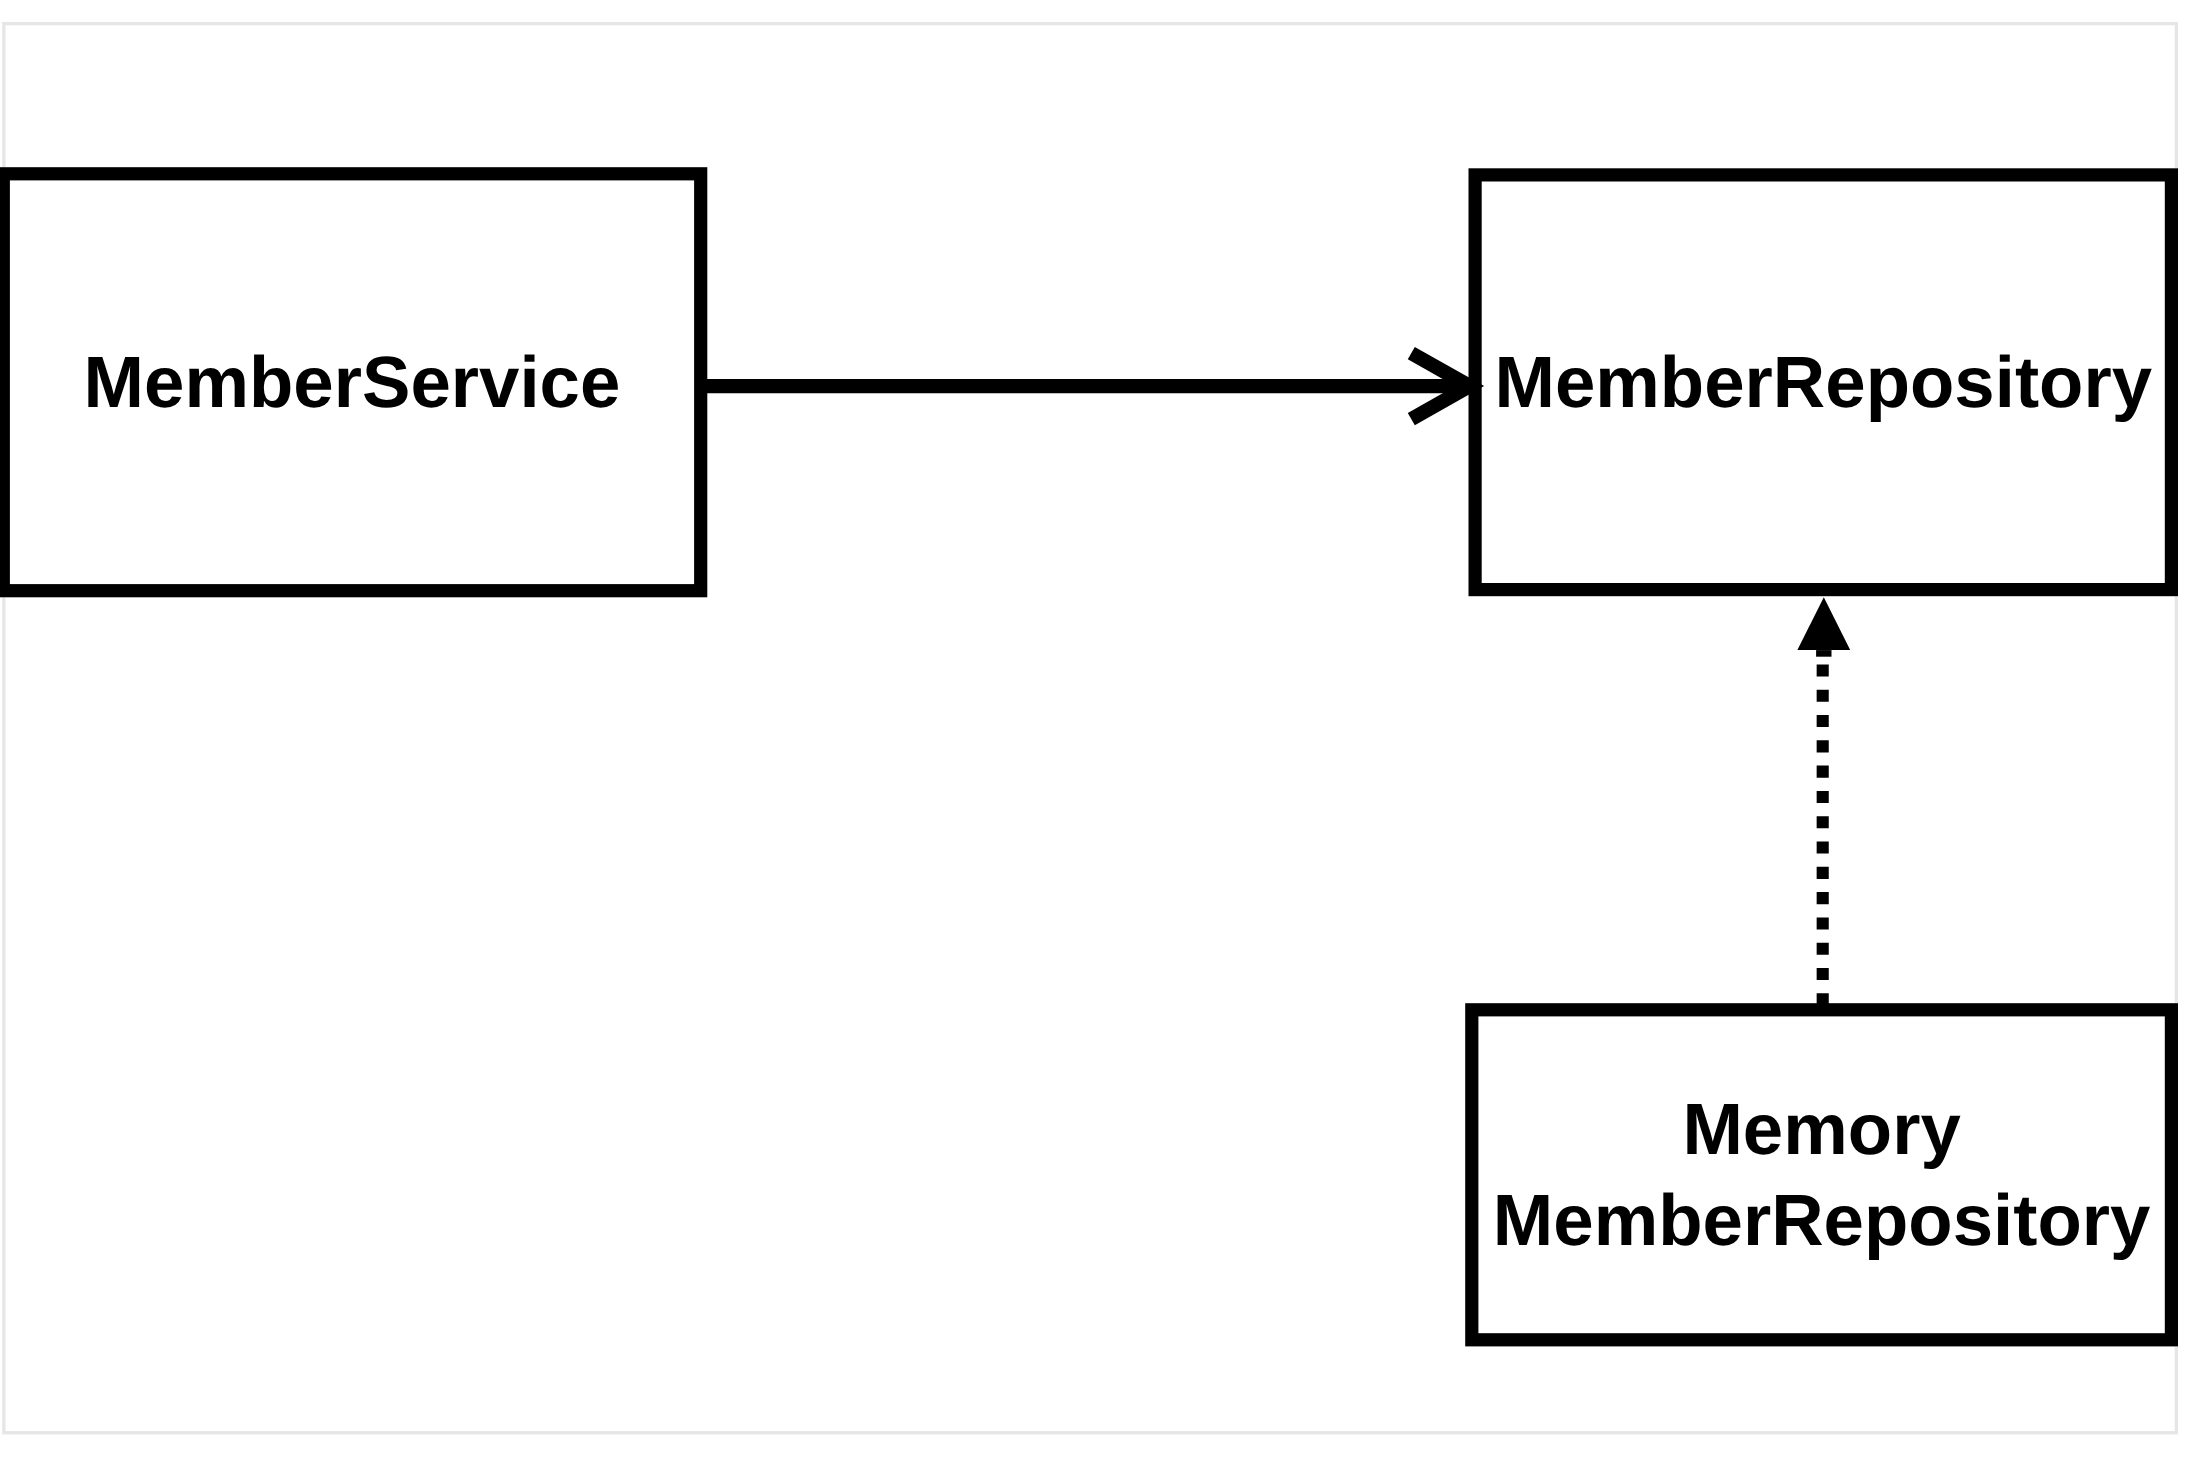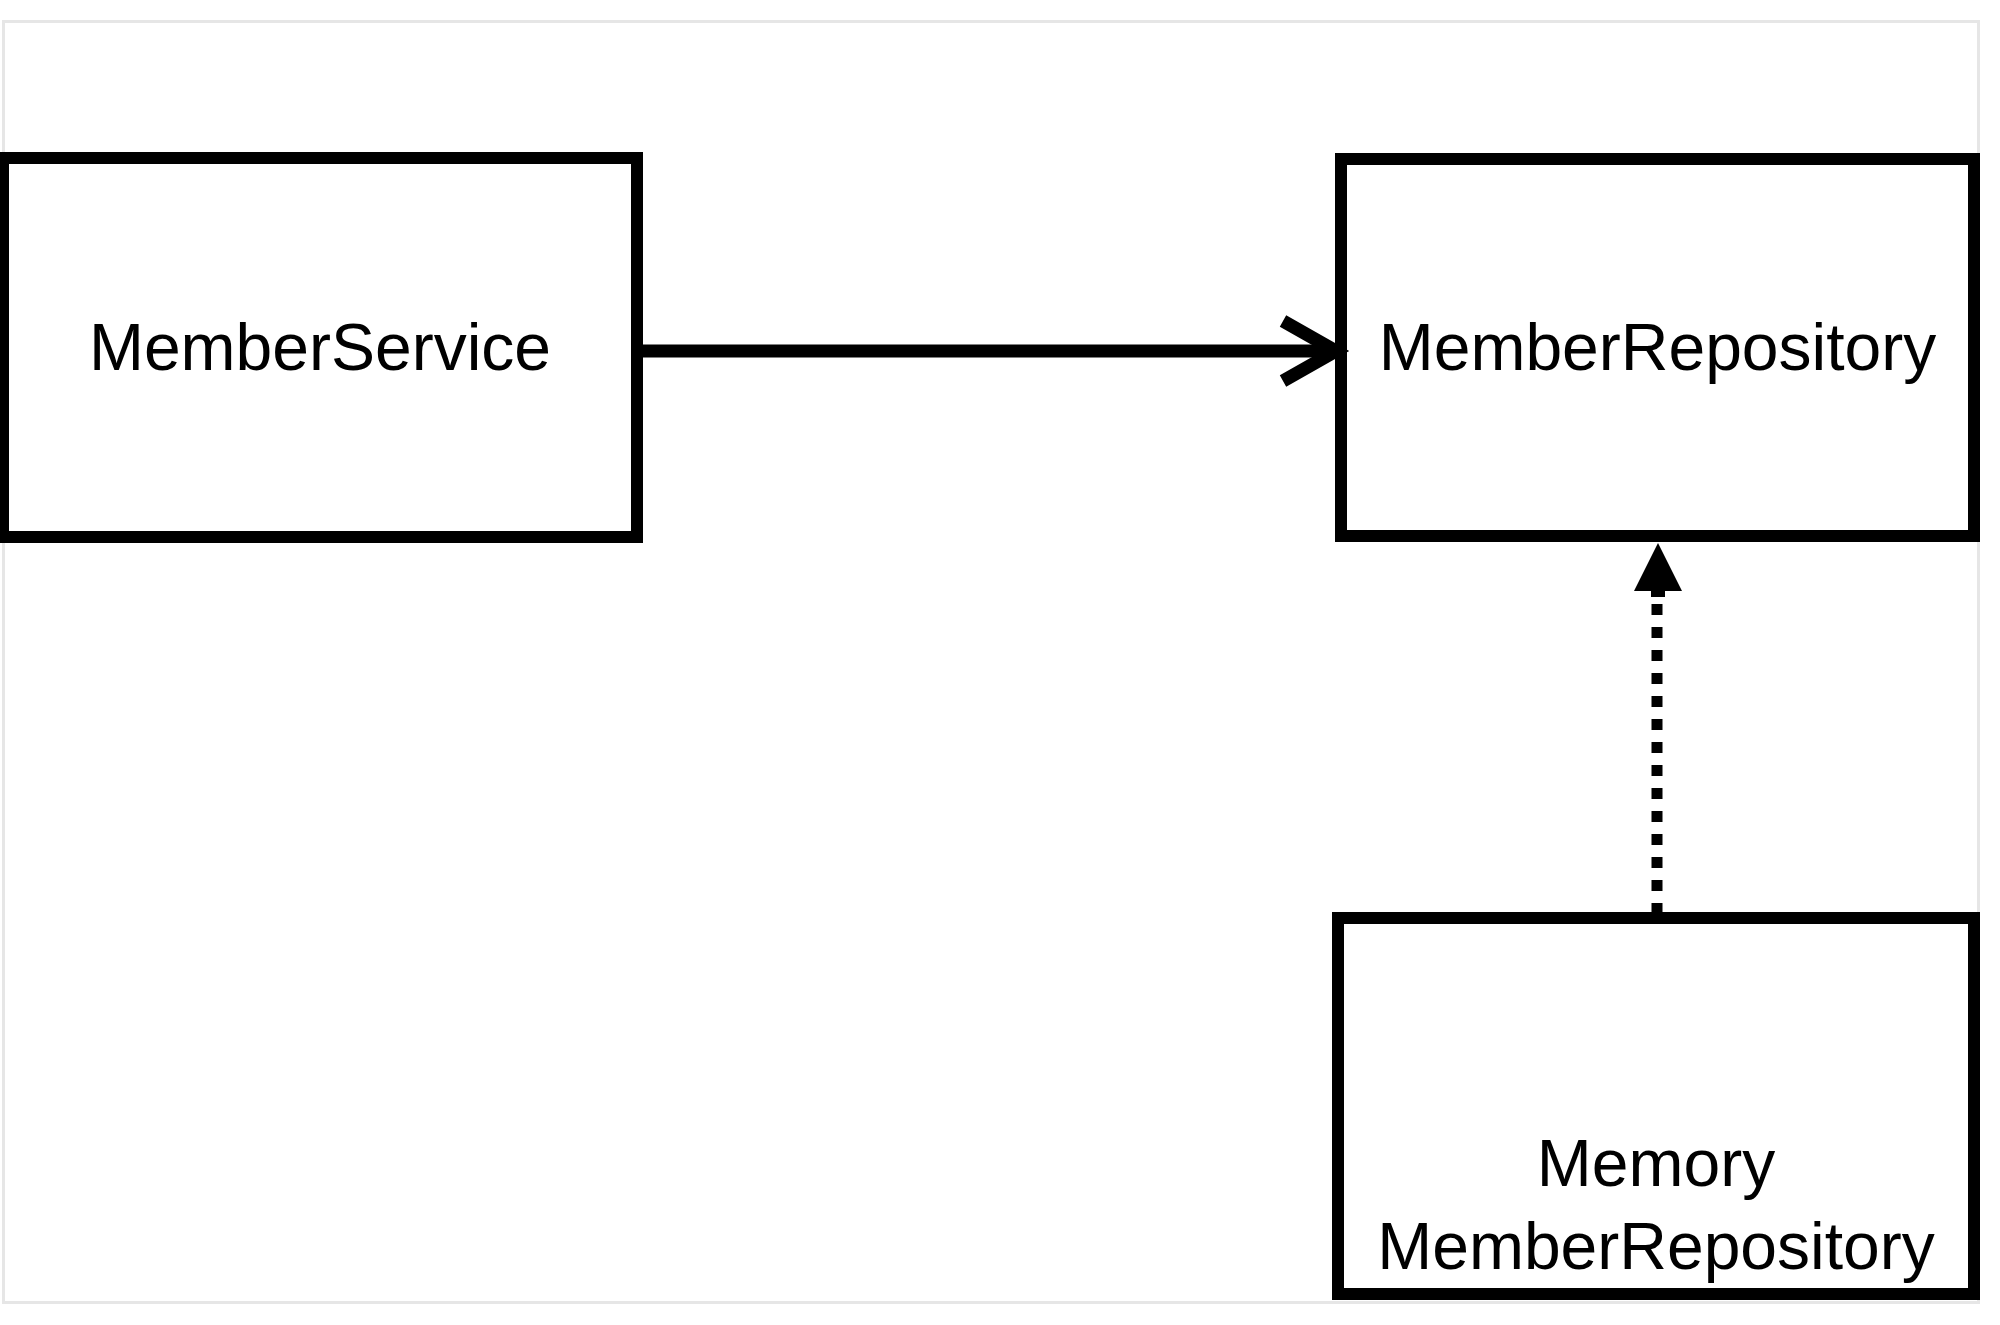--- a/index.html
+++ b/index.html
@@ -30,43 +30,42 @@
     box-sizing: border-box;
     border: 12px solid var(--stroke, #000000);
     background: var(--bg, #ffffff);
     display: flex;
     align-items: center;
     justify-content: center;
     text-align: center;
   }
   .node-label {
     font-size: 66px;
-    font-weight: normal;
+    font-weight: bold;
     color: var(--stroke, #000000);
     line-height: 1.26;
     white-space: nowrap;
   }
   .node-member-service {
     left: -3px;
     top: 152px;
     width: 646px;
     height: 391px;
   }
   .node-member-repository {
     left: 1335px;
     top: 153px;
     width: 645px;
     height: 389px;
   }
   .node-memory-member-repository {
     left: 1332px;
     top: 912px;
     width: 648px;
-    height: 388px;
-    align-items: flex-end;
+    height: 312px;
   }
   .stereotype {
     position: absolute;
     left: 1335px;
     top: 32px;
     width: 645px;
     height: 104px;
     display: flex;
     align-items: center;
     justify-content: center;

